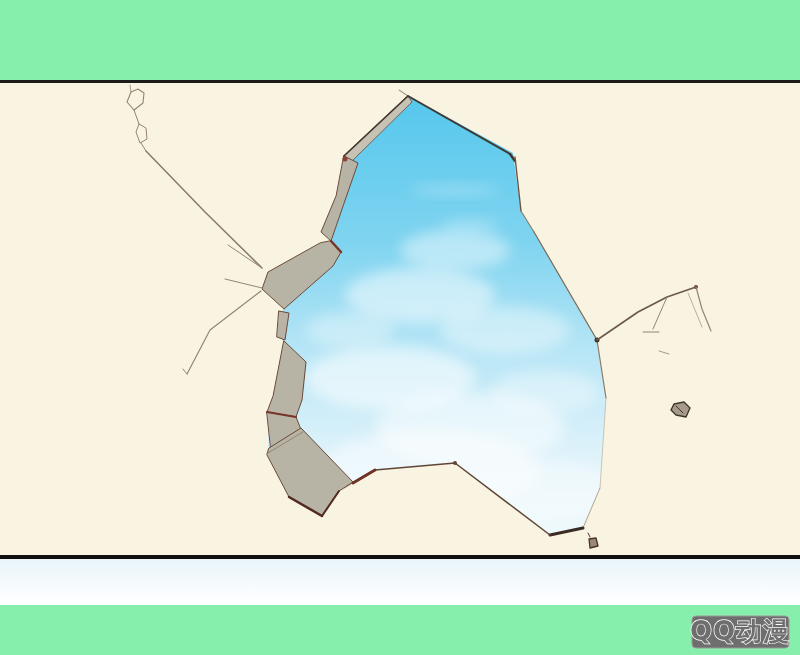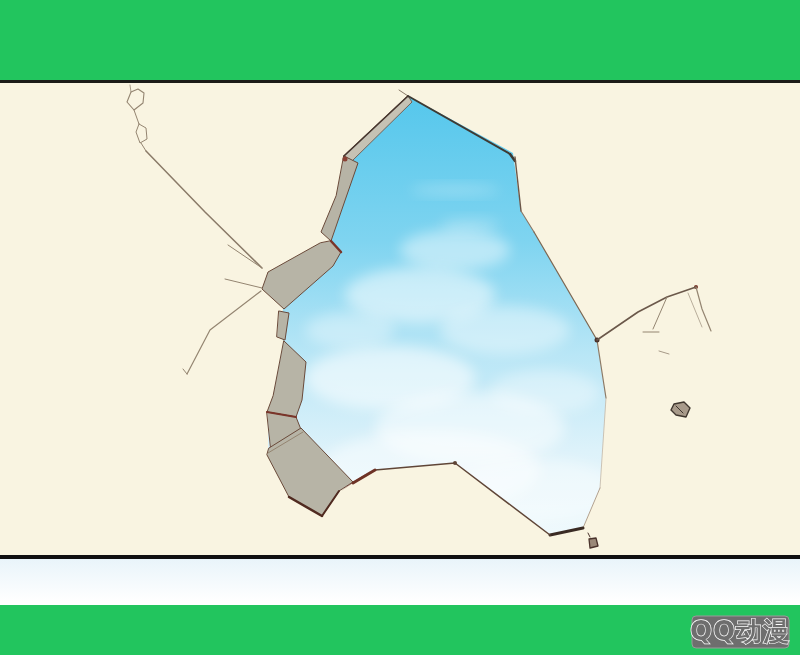--- a/index.html
+++ b/index.html
@@ -1,16 +1,16 @@
 <!DOCTYPE html>
 <html><head>
 <meta charset="utf-8">
 <style>
   html,body{margin:0;padding:0;background:#ffffff;}
-  #stage{position:relative;width:800px;height:655px;background:#22c55e;overflow:hidden;
+  #stage{position:relative;width:800px;height:655px;background:#86efac;overflow:hidden;
          font-family:"Liberation Sans","DejaVu Sans",sans-serif;}
   svg{position:absolute;left:0;top:0;}
   #wm-text{font-family:"DejaVu Sans","Liberation Sans",sans-serif;font-weight:bold;
            font-size:26px;letter-spacing:1px;}
 </style>
 </head>
 <body>
 
 <div id="stage">
   <svg id="art" width="800" height="655" viewBox="0 0 800 655">

